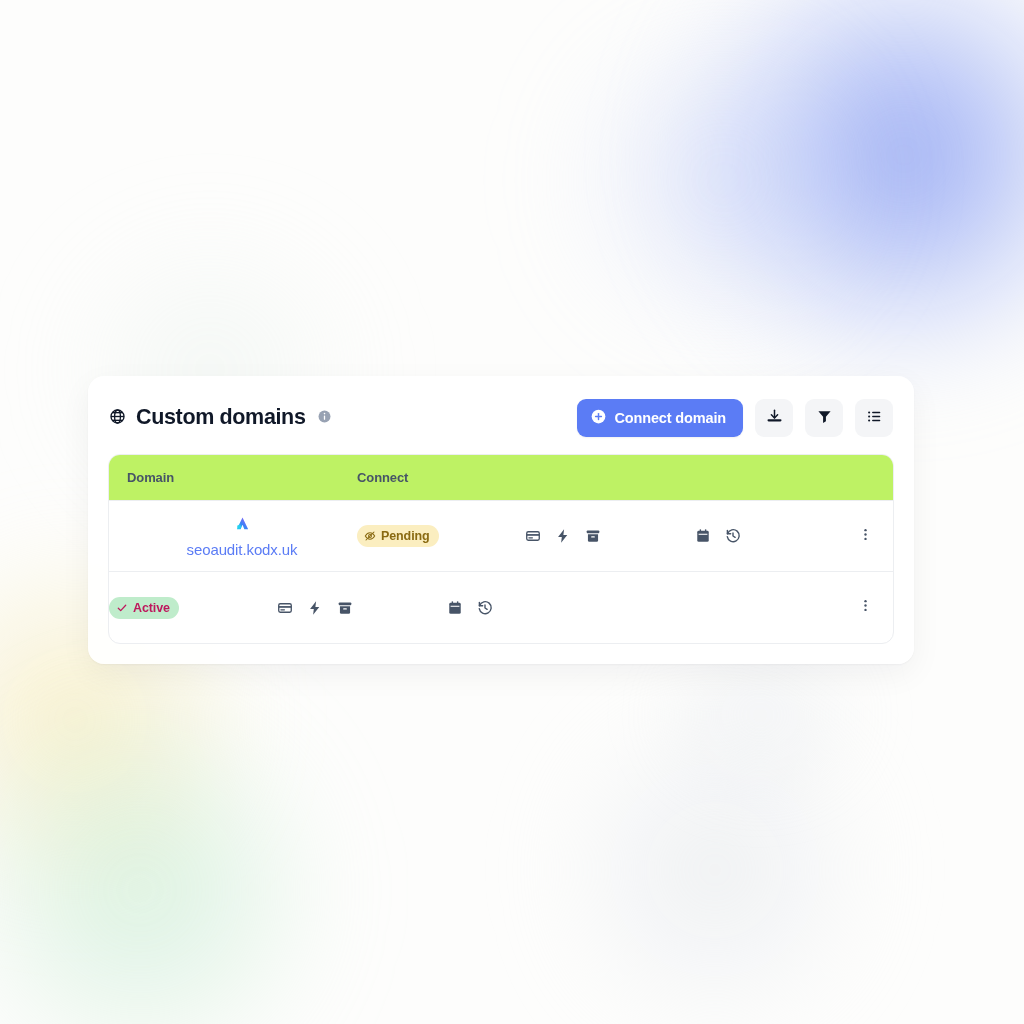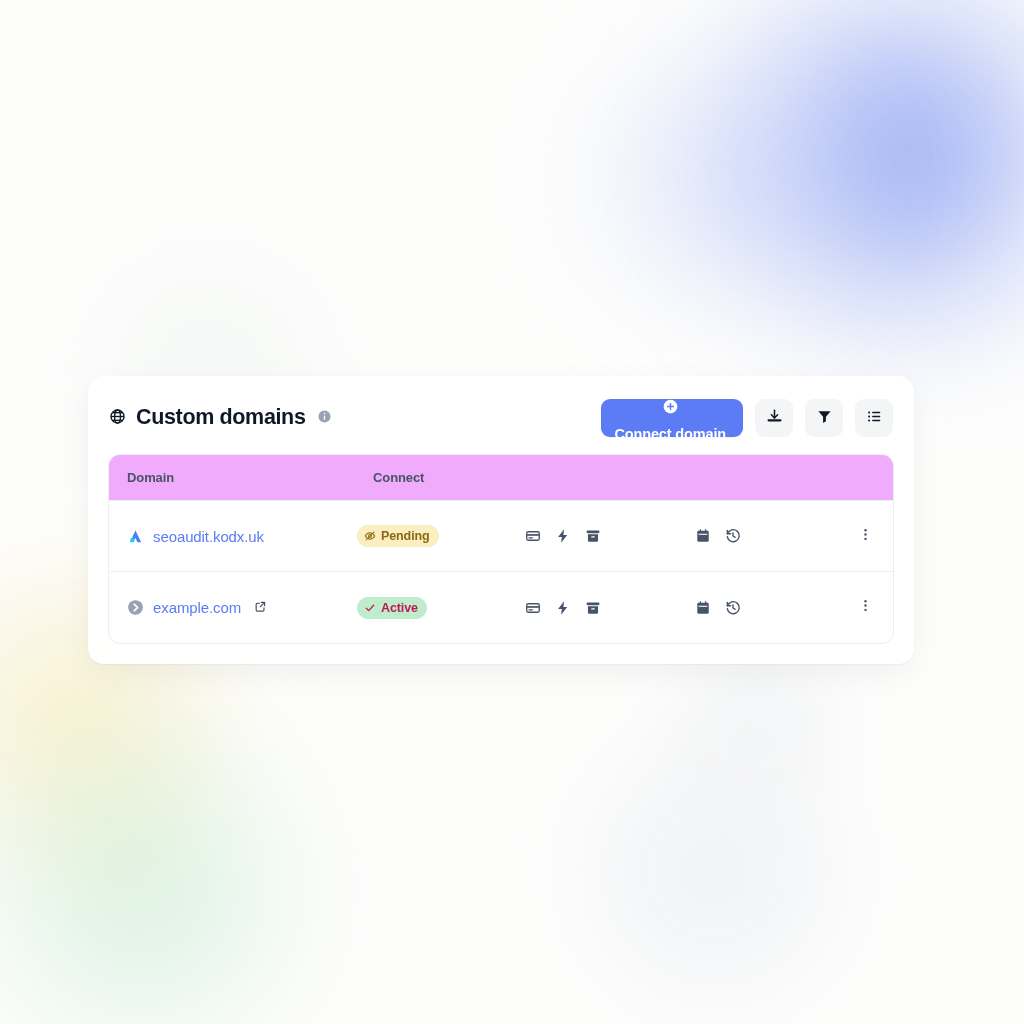--- a/index.html
+++ b/index.html
@@ -140,21 +140,20 @@
     border: none;
     border-radius: 9px;
     height: 38px;
     padding: 0 17px 0 14px;
     font-family: "Liberation Sans", sans-serif;
     font-size: 14.5px;
     font-weight: 600;
     letter-spacing: -0.15px;
     cursor: pointer;
     box-shadow: 0 1px 2px rgba(16,24,40,0.06);
-    flex-direction: column;
   }
   .btn-primary .plus-icon { display: block; }
 
   .icon-btn {
     width: 38px; height: 38px;
     border-radius: 9px;
     background: #f4f5f7;
     border: none;
     display: inline-flex;
     align-items: center;
@@ -169,22 +168,21 @@
     border: 1px solid #eceef1;
     border-radius: 12px;
     background: #fff;
     overflow: hidden;
   }
   .t-head {
     display: flex;
     align-items: center;
     height: 46px;
     border-bottom: 1px solid #eceef1;
-    background: #f0abfc;
-    gap: 16px;
+    background: #bef264;
   }
   .th {
     font-size: 13px;
     font-weight: 700;
     color: #475467;
     letter-spacing: -0.1px;
   }
 
   .col-domain { width: 248px; padding-left: 18px; flex: none; }
   .col-status { width: 168px; flex: none; }
@@ -193,21 +191,21 @@
   .col-menu   { flex: 1; display: flex; justify-content: flex-end; padding-right: 20px; }
 
   .t-row {
     display: flex;
     align-items: center;
     height: 71px;
     border-bottom: 1px solid #eceef1;
   }
   .t-row:last-child { border-bottom: none; }
 
-  .domain-cell { display: flex; align-items: center; gap: 9px; }
+  .domain-cell { display: flex; align-items: center; gap: 9px; flex-direction: column; }
   .domain-link {
     font-size: 15px;
     color: #5b7cf5;
     letter-spacing: -0.1px;
     text-decoration: none;
     cursor: pointer;
   }
   .ext-icon { display: block; color: #475467; margin-left: 4px; }
 
   .favicon-grad {
@@ -418,38 +416,20 @@
           <svg width="15" height="15" viewBox="0 0 24 24" fill="currentColor">
             <circle cx="12" cy="5" r="1.9"></circle>
               <circle cx="12" cy="12" r="1.9"></circle>
               <circle cx="12" cy="19" r="1.9"></circle>
           </svg>
         </span>
       </div>
     </div>
 
     <div class="t-row">
-      <div class="col-domain">
-        <div class="domain-cell">
-          <span class="favicon-circle">
-            <svg width="17" height="17" viewBox="0 0 24 24">
-              <circle cx="12" cy="12" r="10.4" fill="#98a2b3"></circle>
-              <path d="M10 7.4 15 12l-5 4.6" fill="none" stroke="#ffffff" stroke-width="2.4" stroke-linecap="round" stroke-linejoin="round"></path>
-            </svg>
-          </span>
-          <a class="domain-link">example.com</a>
-          <span class="ext-icon">
-            <svg width="13" height="13" viewBox="0 0 24 24" fill="none" stroke="currentColor" stroke-width="2.2" stroke-linecap="round" stroke-linejoin="round">
-              <path d="M13.4 4.4H19.6V10.6"></path>
-              <path d="M19.6 4.4 11.6 12.4"></path>
-              <path d="M18.4 14.4v4.2a1.8 1.8 0 0 1-1.8 1.8H5.8A1.8 1.8 0 0 1 4 18.6V7.8A1.8 1.8 0 0 1 5.8 6h4.4"></path>
-            </svg>
-          </span>
-        </div>
-      </div>
       <div class="col-status">
         <span class="badge badge-active">
           <span>
             <svg width="12" height="12" viewBox="0 0 24 24" fill="none" stroke="currentColor" stroke-width="2.6" stroke-linecap="round" stroke-linejoin="round">
               <path d="M4.6 12.6 9.4 17.2 19.4 6.6"></path>
             </svg>
           </span>
           <span>Active</span>
         </span>
       </div>

